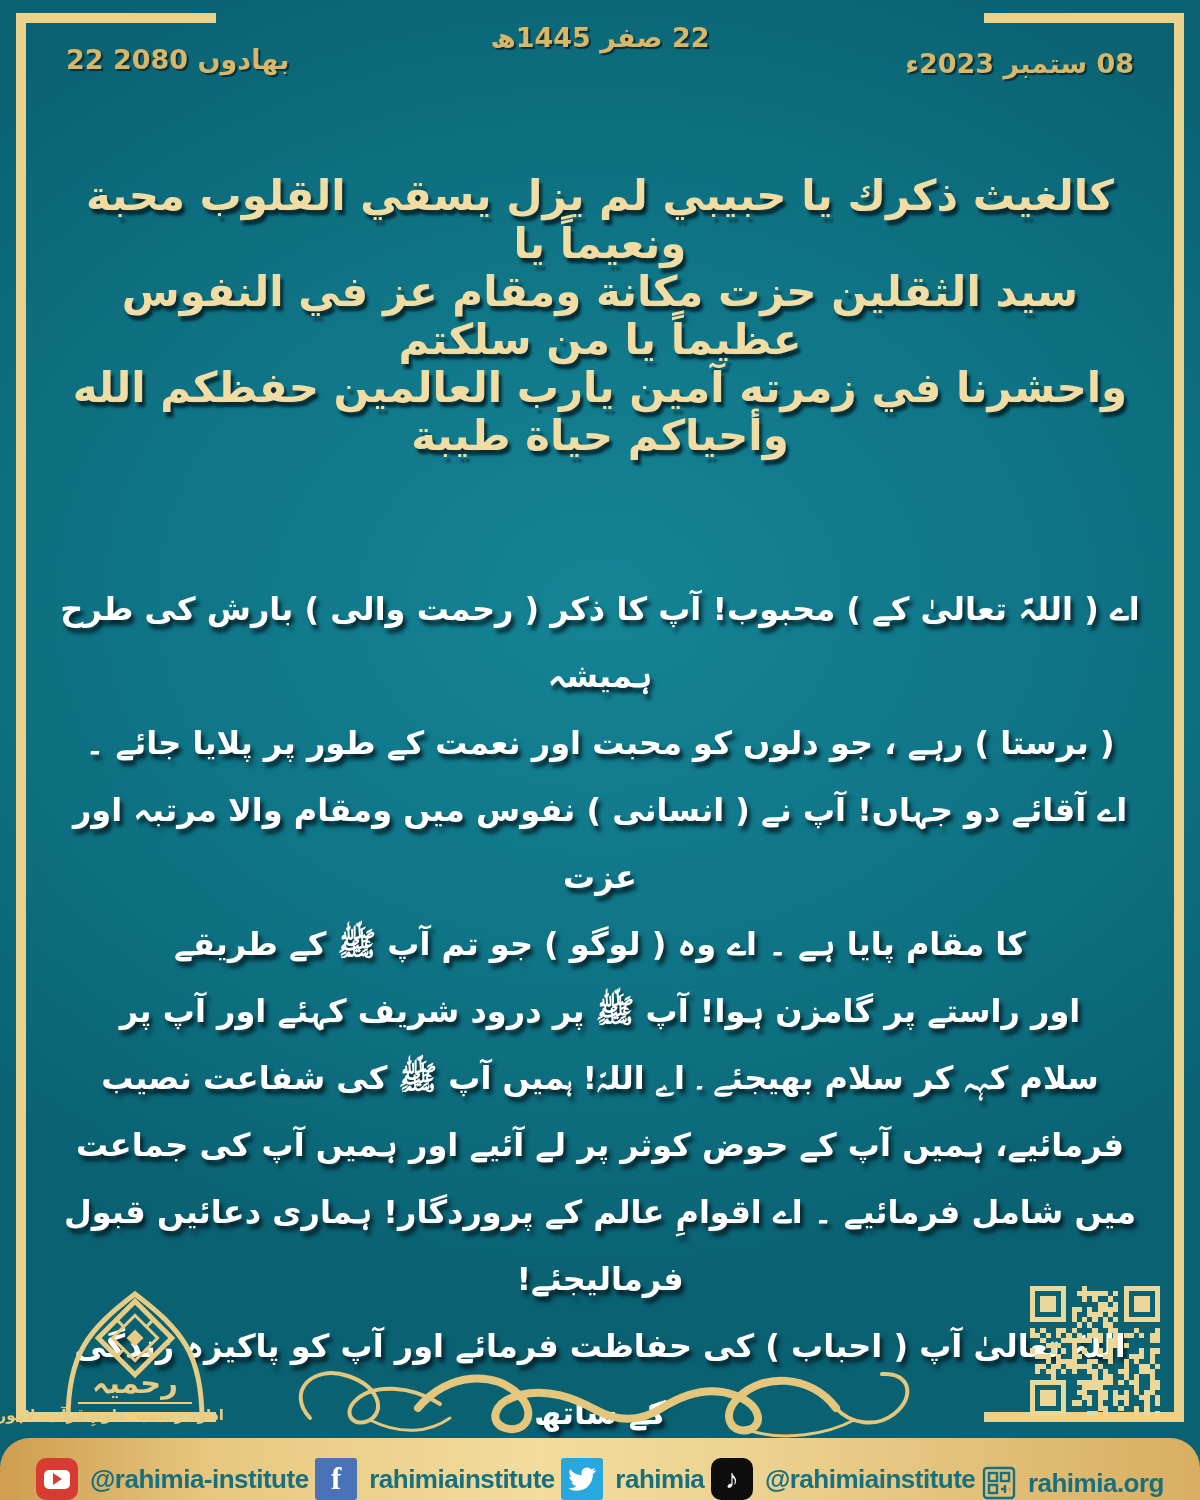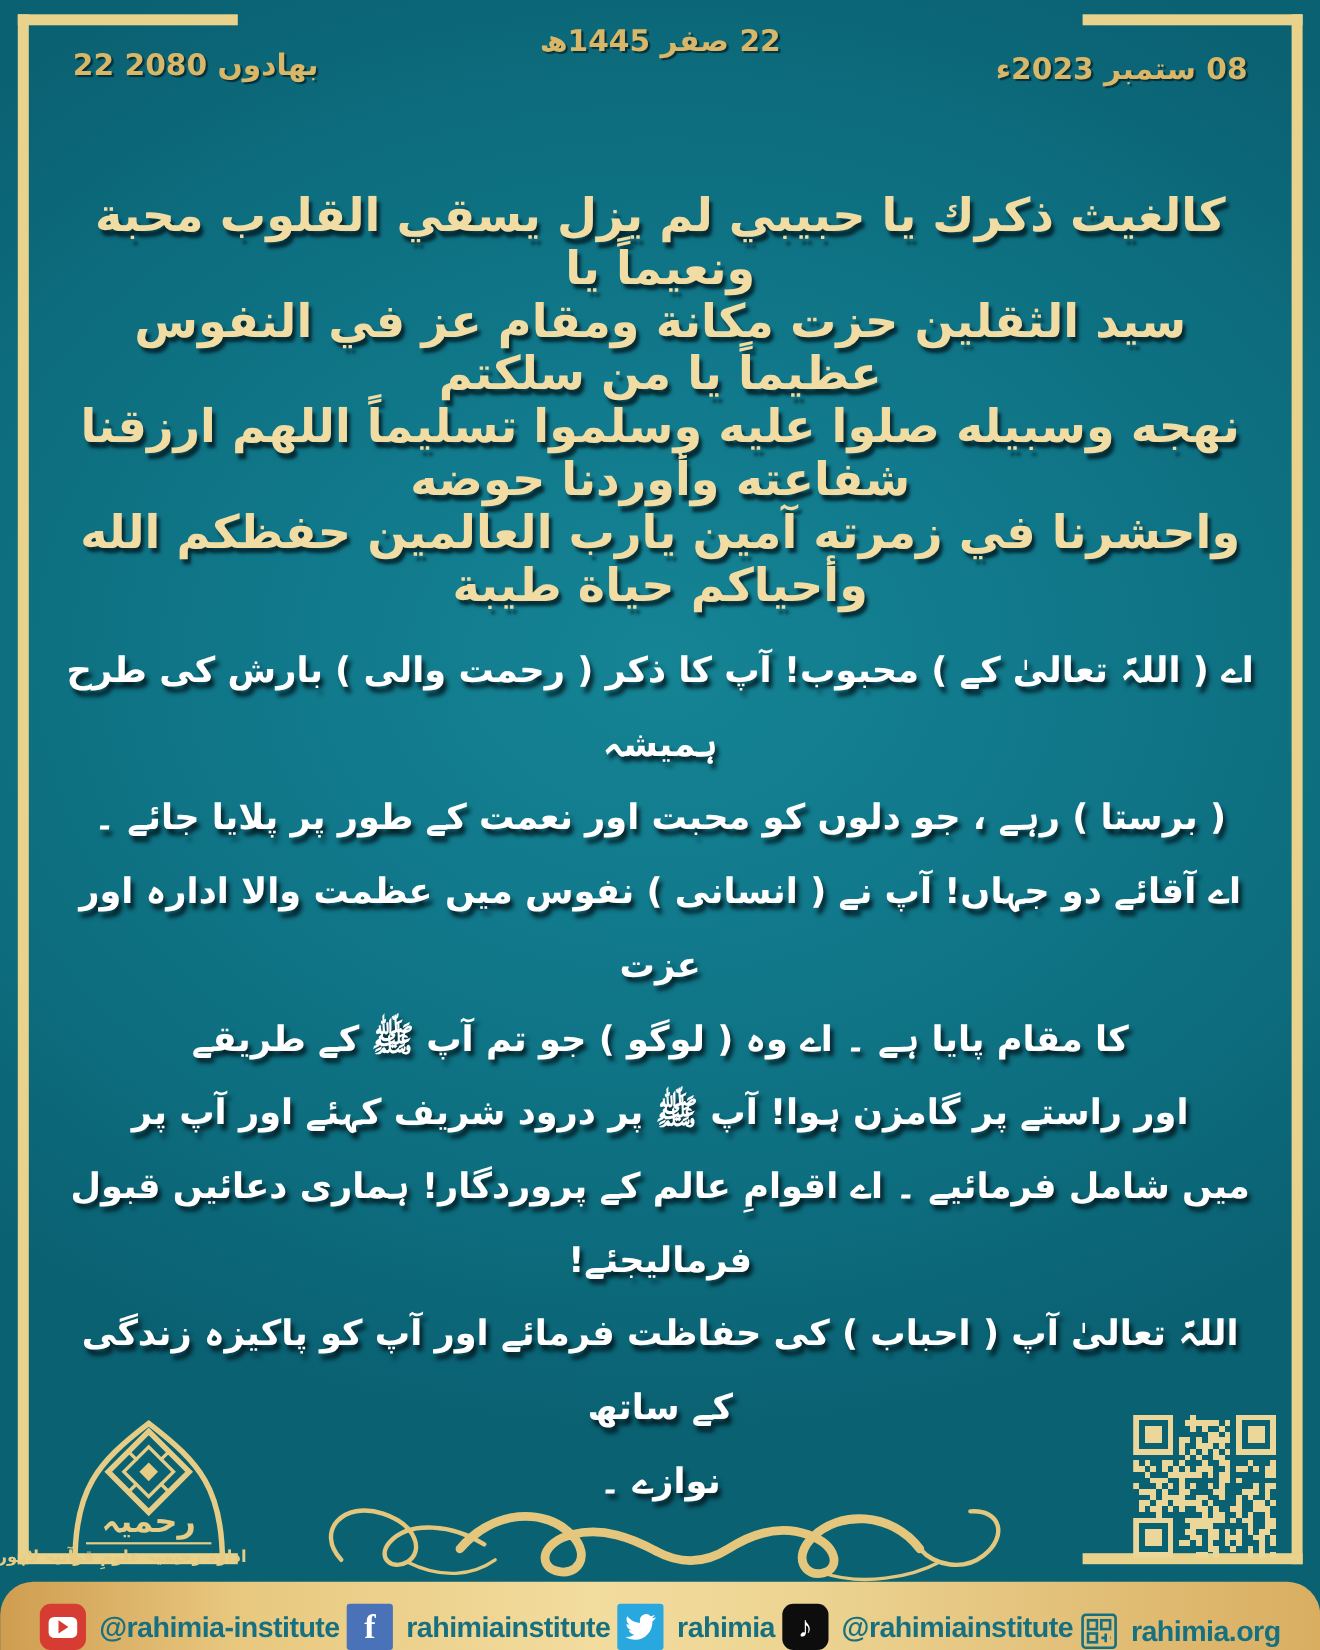--- a/index.html
+++ b/index.html
@@ -101,30 +101,31 @@
   <div class="frame-seg fr-bl"></div>
   <div class="frame-seg fr-br"></div>
 
   <div class="date date-hijri">22 صفر 1445ھ</div>
   <div class="date date-gregorian">08 ستمبر 2023ء</div>
   <div class="date date-bikrami">22 بھادوں 2080</div>
 
   <div class="arabic-block">
     <div>كالغيث ذكرك يا حبيبي لم يزل يسقي القلوب محبة ونعيماً يا</div>
     <div>سيد الثقلين حزت مكانة ومقام عز في النفوس عظيماً يا من سلكتم</div>
-    <div>نهجه وسبيله صلوا عليه وسلموا تسليماً اللهم ارزقنا شفاعته وأوردنا حوضه</div>
     <div>واحشرنا في زمرته آمين يارب العالمين حفظكم الله وأحياكم حياة طيبة</div>
   </div>
 
   <div class="urdu-block">
     <div>اے ( اللہّ تعالیٰ کے ) محبوب! آپ کا ذکر ( رحمت والی ) بارش کی طرح ہمیشہ</div>
     <div>( برستا ) رہے ، جو دلوں کو محبت اور نعمت کے طور پر پلایا جائے ۔</div>
-    <div>اے آقائے دو جہاں! آپ نے ( انسانی ) نفوس میں عظمت والا ادارہ اور عزت</div>
+    <div>اے آقائے دو جہاں! آپ نے ( انسانی ) نفوس میں ومقام والا مرتبہ اور عزت</div>
     <div>کا مقام پایا ہے ۔ اے وہ ( لوگو ) جو تم آپ ﷺ کے طریقے</div>
     <div>اور راستے پر گامزن ہوا! آپ ﷺ پر درود شریف کہئے اور آپ پر</div>
+    <div>سلام کہہ کر سلام بھیجئے ۔ اے اللہّ! ہمیں آپ ﷺ کی شفاعت نصیب</div>
+    <div>فرمائیے، ہمیں آپ کے حوض کوثر پر لے آئیے اور ہمیں آپ کی جماعت</div>
     <div>میں شامل فرمائیے ۔ اے اقوامِ عالم کے پروردگار! ہماری دعائیں قبول فرمالیجئے!</div>
     <div>اللہّ تعالیٰ آپ ( احباب ) کی حفاظت فرمائے اور آپ کو پاکیزہ زندگی کے ساتھ</div>
     <div>نوازے ۔</div>
   </div>
 
   <div class="logo">
     <svg viewBox="0 0 178 142">
       <g stroke="#e7cc85" fill="none" stroke-linecap="round">
         <path d="M22,140 C22,74 42,50 89,14 C136,50 156,74 156,140" stroke-width="5"></path>
         <g transform="rotate(45 89 58)">

